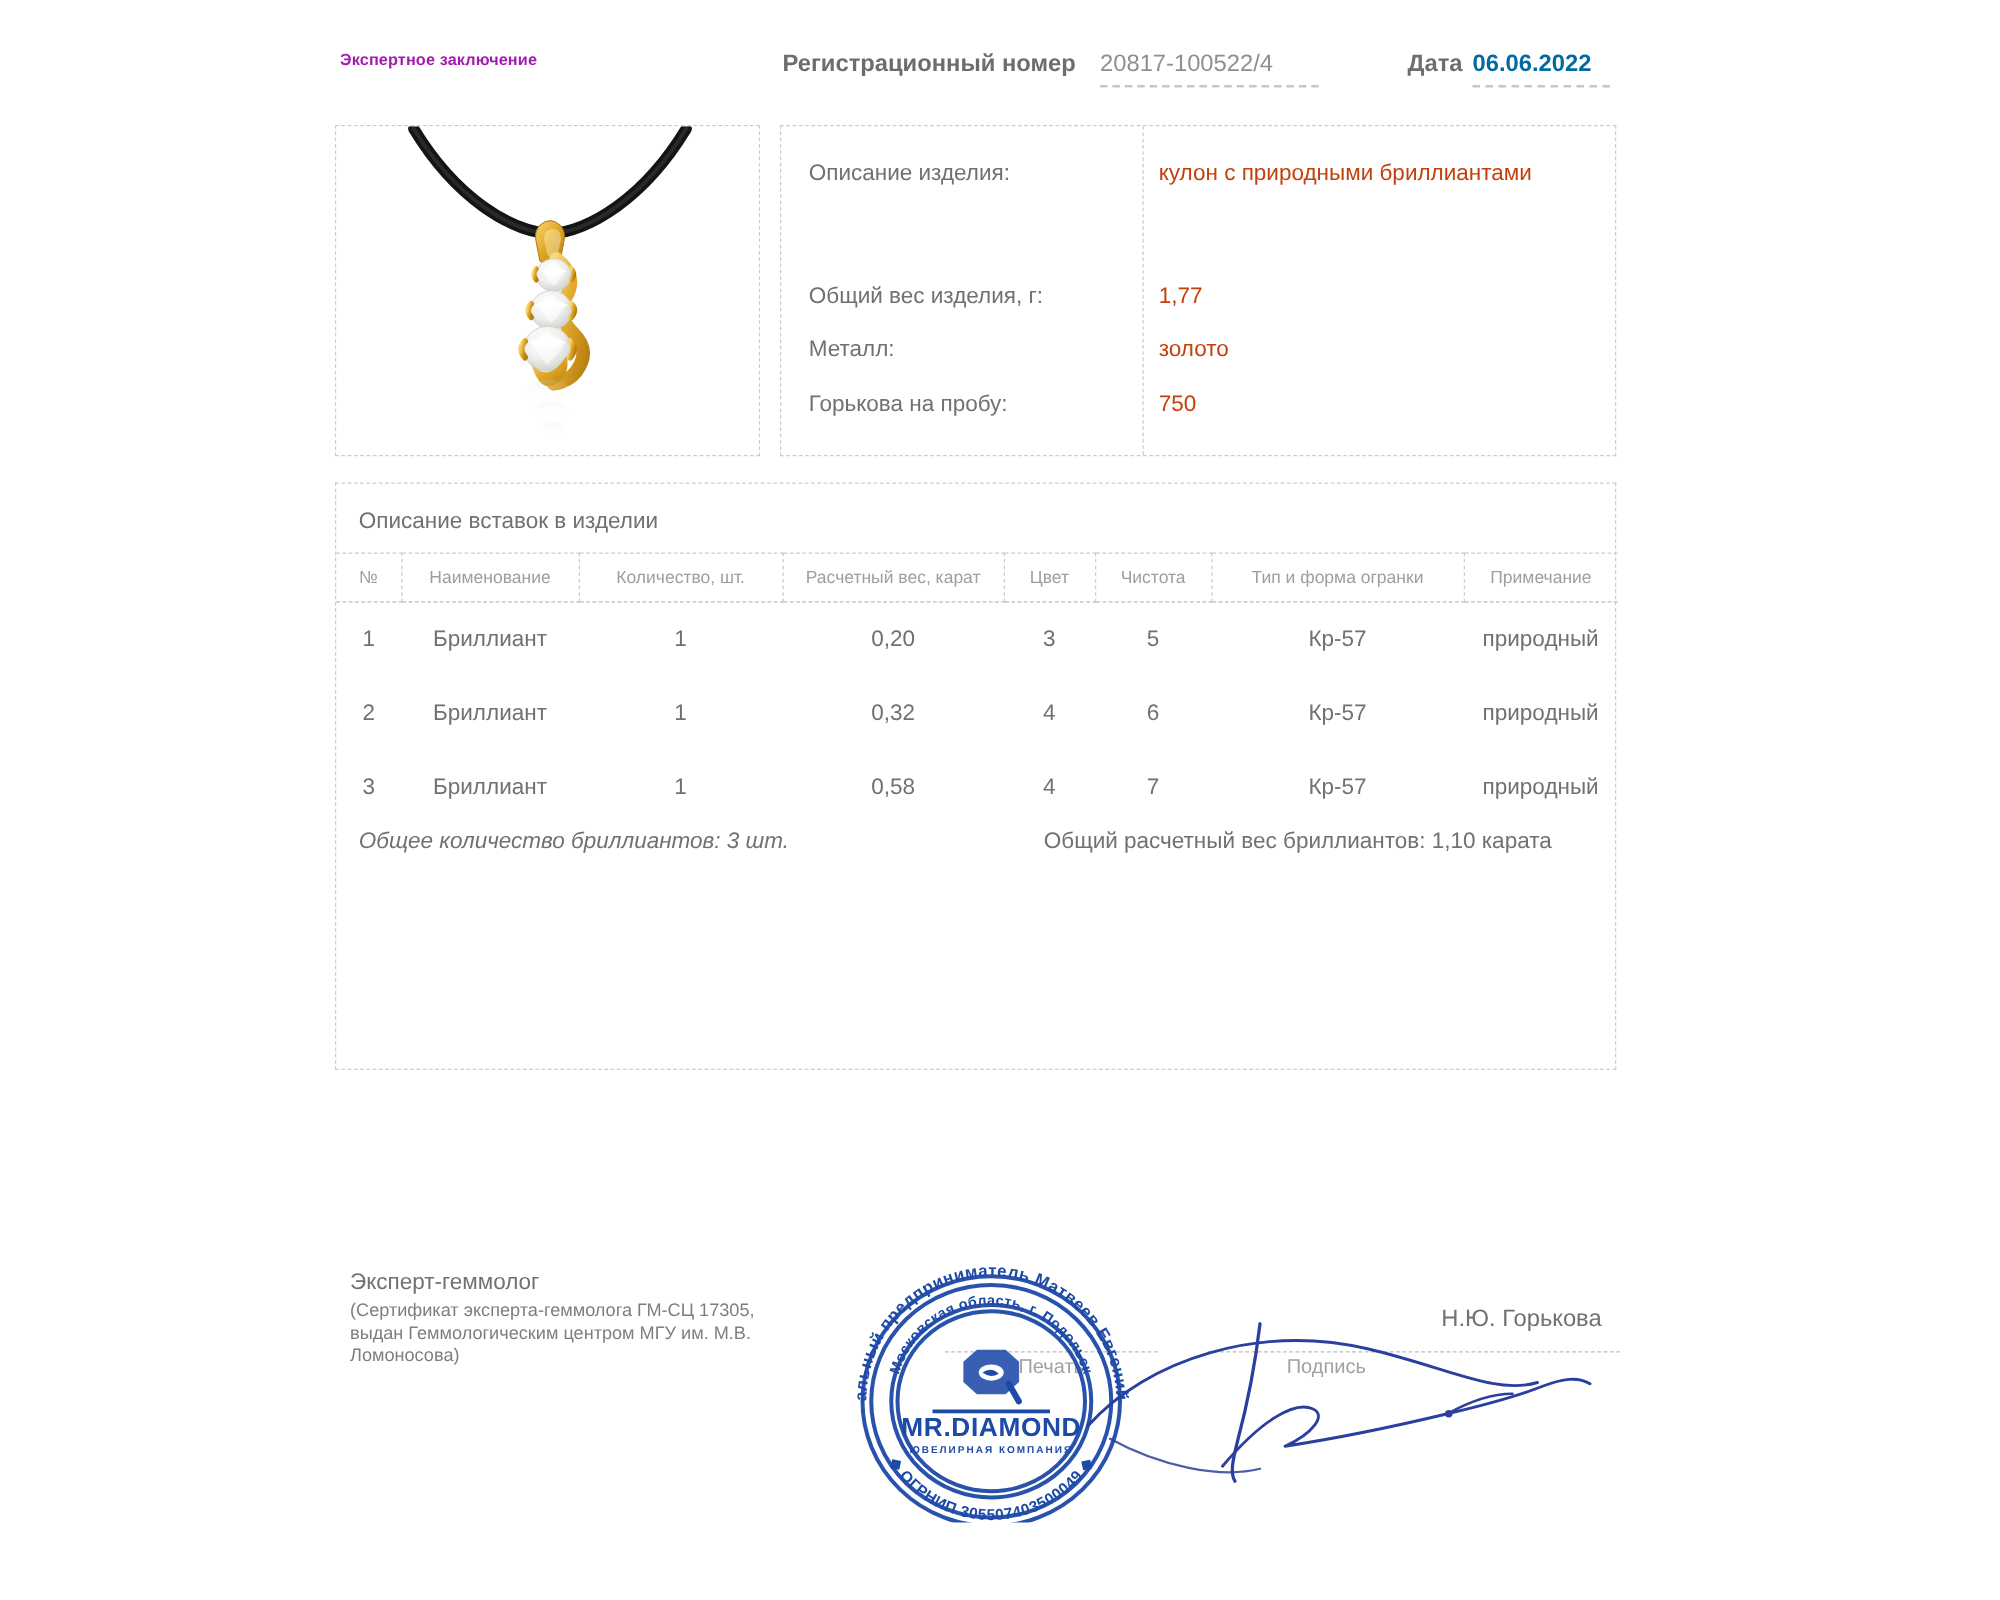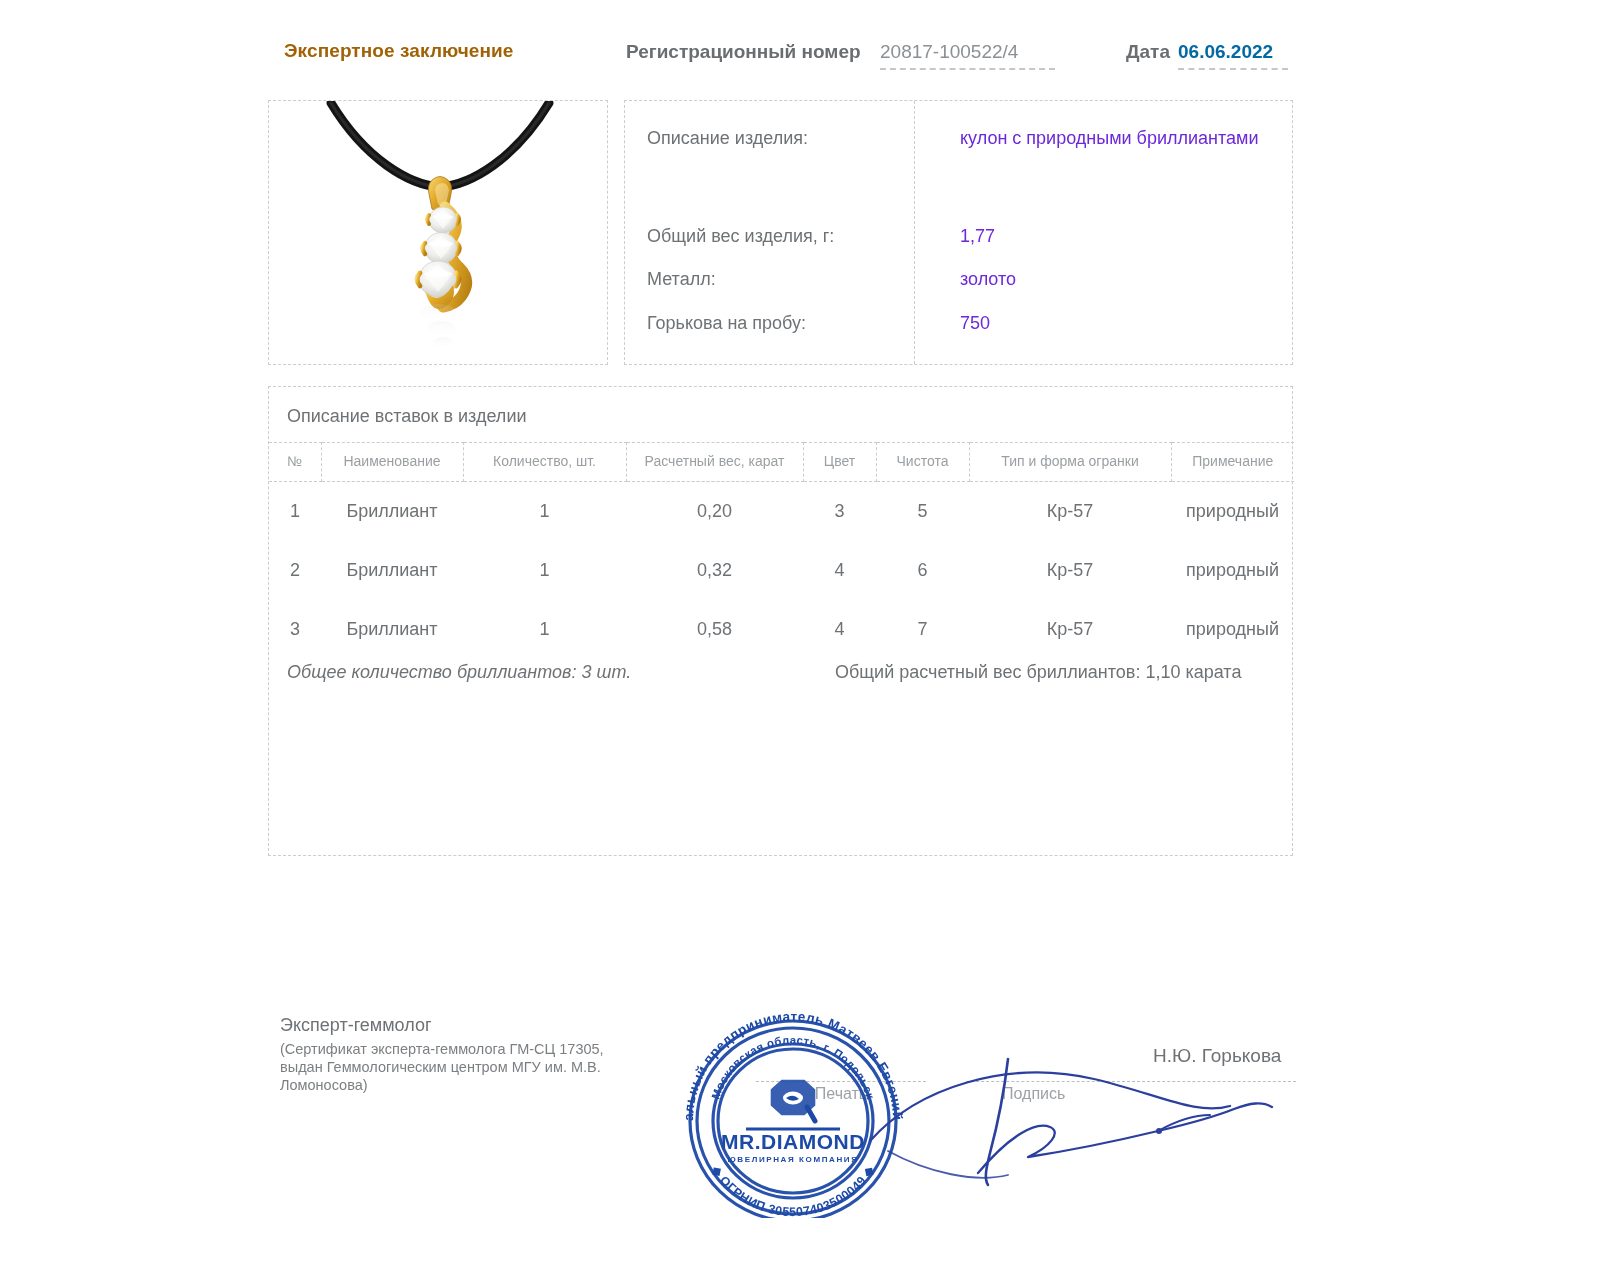--- a/index.html
+++ b/index.html
@@ -20,22 +20,22 @@
     overflow: hidden;
   }
 
   
   .header {
     position: absolute;
     left: 268px; top: 40px;
     width: 1025px; height: 36px;
   }
   .hdr-title {
-    position: absolute; left: 16px; top: 0;
-    font-size: 19px; font-weight: bold; color: #a16207;
+    position: absolute; left: 4px; top: 0;
+    font-size: 13px; font-weight: bold; color: #a21caf;
     letter-spacing: .1px;
   }
   .hdr-reg-label {
     position: absolute; left: 358px; top: 1px;
     font-size: 19px; font-weight: bold; color: #6a6e70;
   }
   .hdr-reg-value {
     position: absolute; left: 612px; top: 1px;
     font-size: 19px; color: #8b9094;
     border-bottom: 2px dashed #c3c8cb;
@@ -79,23 +79,22 @@
   }
   .prop-label {
     position: absolute;
     left: 22px;
     font-size: 18px; color: #6e7275;
     white-space: nowrap;
   }
   .prop-value {
     position: absolute;
     left: 302px;
-    font-size: 18px; color: #6d28d9;
+    font-size: 18px; color: #c2410c;
     white-space: nowrap;
-    margin-left: 33px;
   }
   .r0 { top: 27px; }
   .r1 { top: 125px; }
   .r2 { top: 168px; text-align: center; }
   .r3 { top: 212px; }
 
   
   .inserts-box {
     position: absolute;
     left: 268px; top: 386px;
@@ -201,22 +200,23 @@
     font-size: 16px; color: #9ea2a5;
   }
   .sign-line {
     position: absolute;
     left: 698px; top: 78px;
     width: 330px;
     border-bottom: 1px dashed #b9bec1;
   }
   .sign-label {
     position: absolute;
-    left: 734px; top: 82px;
+    left: 698px; top: 82px;
     width: 190px;
+    text-align: center;
     font-size: 16px; color: #9ea2a5;
   }
   .sign-name {
     position: absolute;
     left: 885px; top: 42px;
     font-size: 19px; color: #6e7275;
     white-space: nowrap;
   }
 
   .stamp-wrap {

